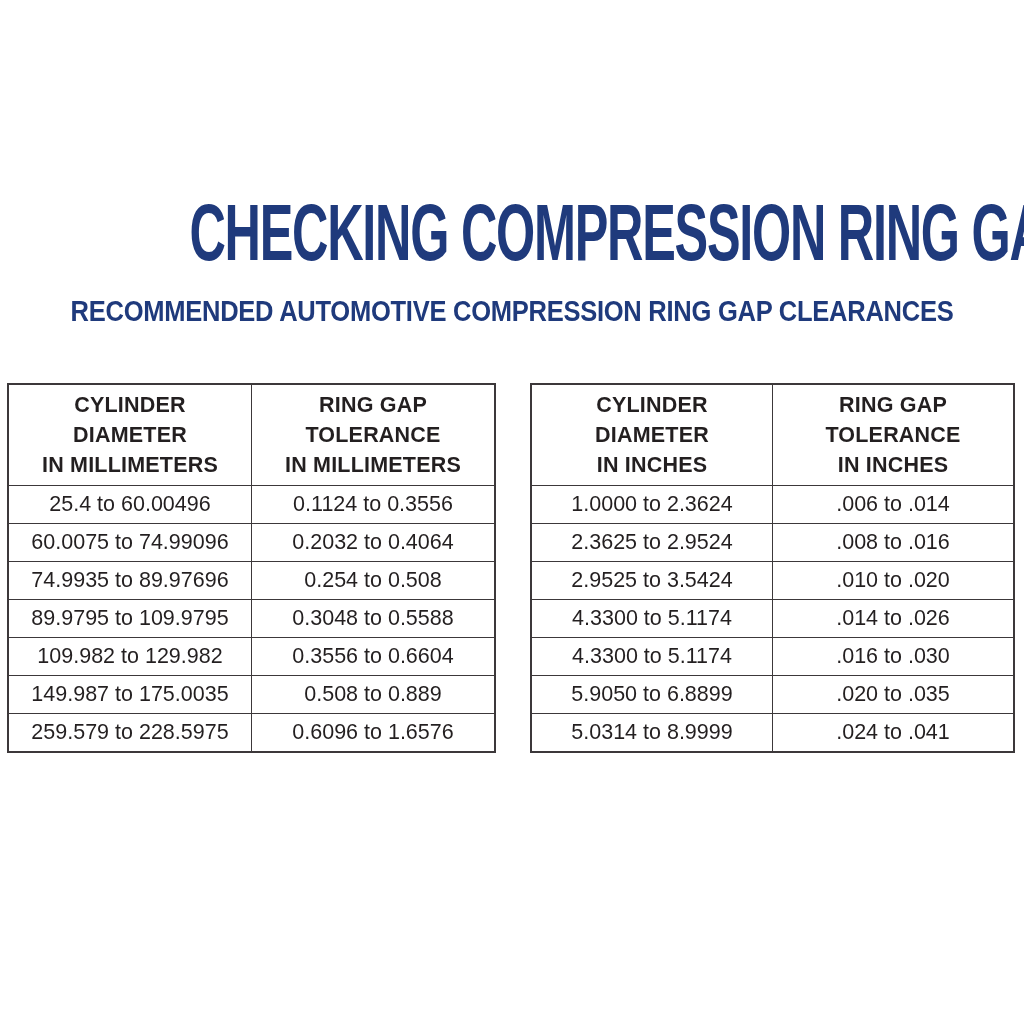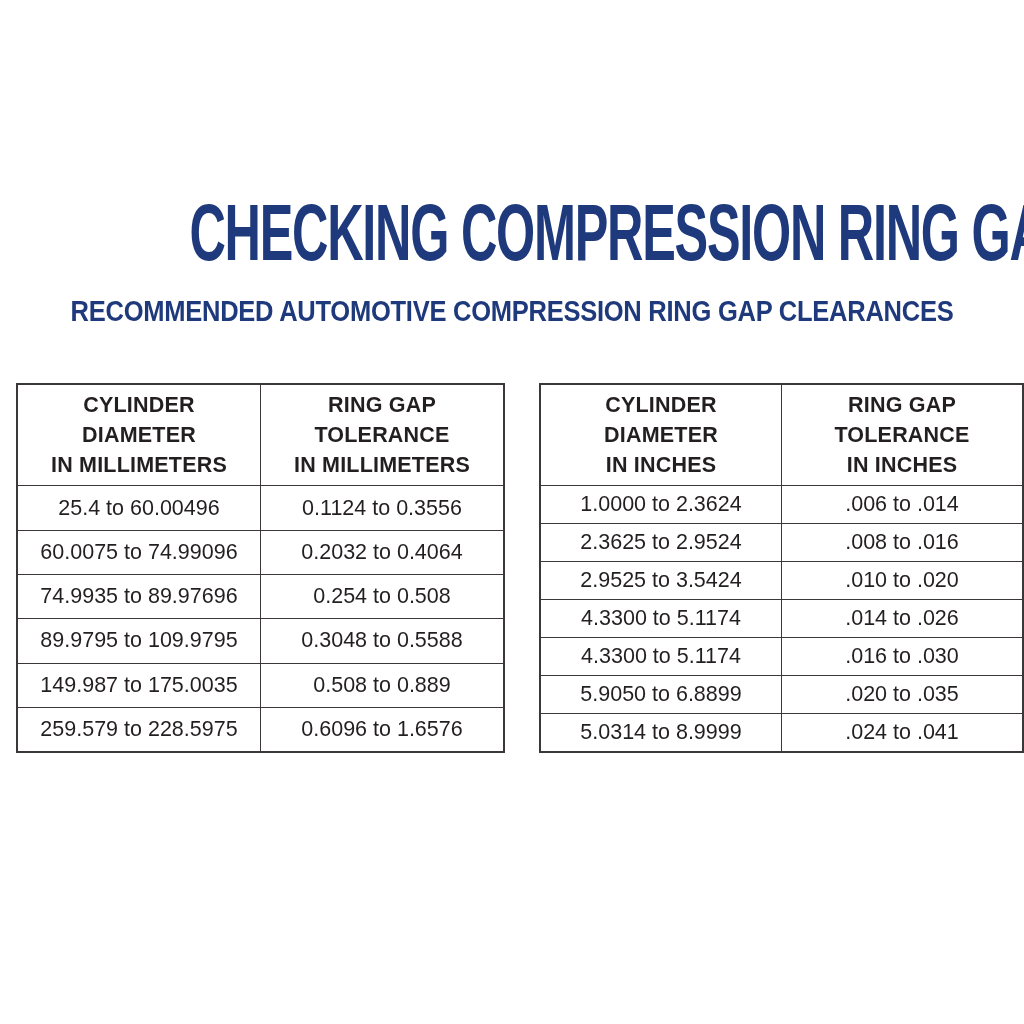--- a/index.html
+++ b/index.html
@@ -36,21 +36,20 @@
     color: #1f3a7c;
     white-space: nowrap;
     letter-spacing: -0.3px;
     transform: scaleX(0.88);
     transform-origin: 50% 50%;
   }
   .tables-row {
     display: flex;
     margin: 55px 0 0 7px;
     gap: 34px;
-    justify-content: flex-end;
   }
   table.spec-table {
     border-collapse: collapse;
     table-layout: fixed;
     border: 2px solid #3c383a;
   }
   table.spec-table.mm   { width: 489px; }
   table.spec-table.inch { width: 485px; }
   .spec-table th, .spec-table td {
     border: 1.5px solid #3c383a;
@@ -107,20 +106,24 @@
         </tr>
         <tr>
           <td>74.9935 to 89.97696</td>
           <td>0.254 to 0.508</td>
         </tr>
         <tr>
           <td>89.9795 to 109.9795</td>
           <td>0.3048 to 0.5588</td>
         </tr>
         <tr>
+          <td>109.982 to 129.982</td>
+          <td>0.3556 to 0.6604</td>
+        </tr>
+        <tr>
           <td>149.987 to 175.0035</td>
           <td>0.508 to 0.889</td>
         </tr>
         <tr>
           <td>259.579 to 228.5975</td>
           <td>0.6096 to 1.6576</td>
         </tr>
       </tbody>
     </table>
 

